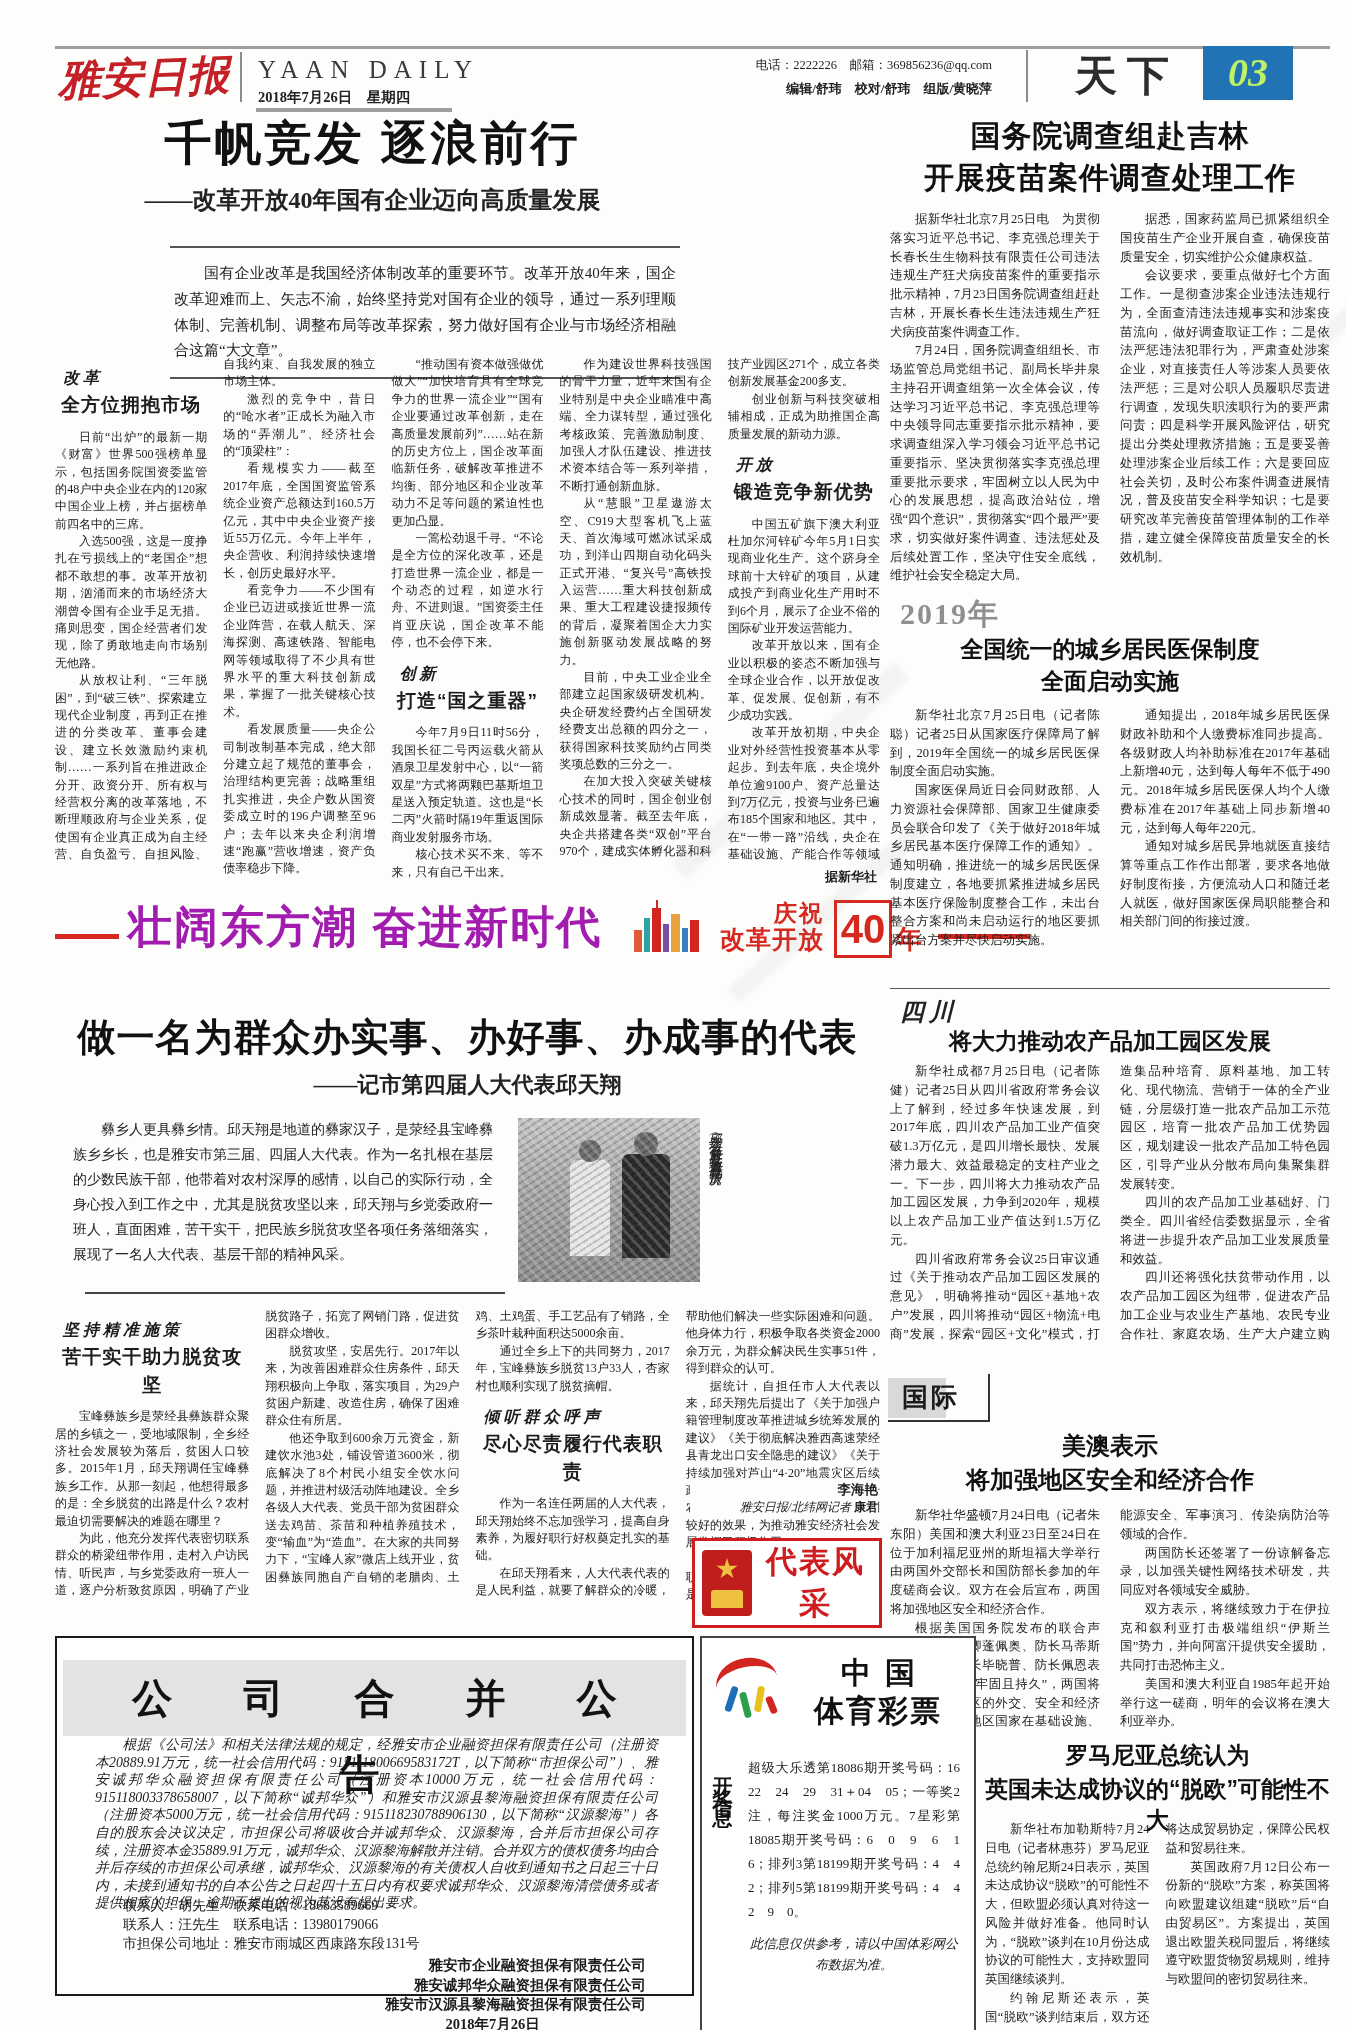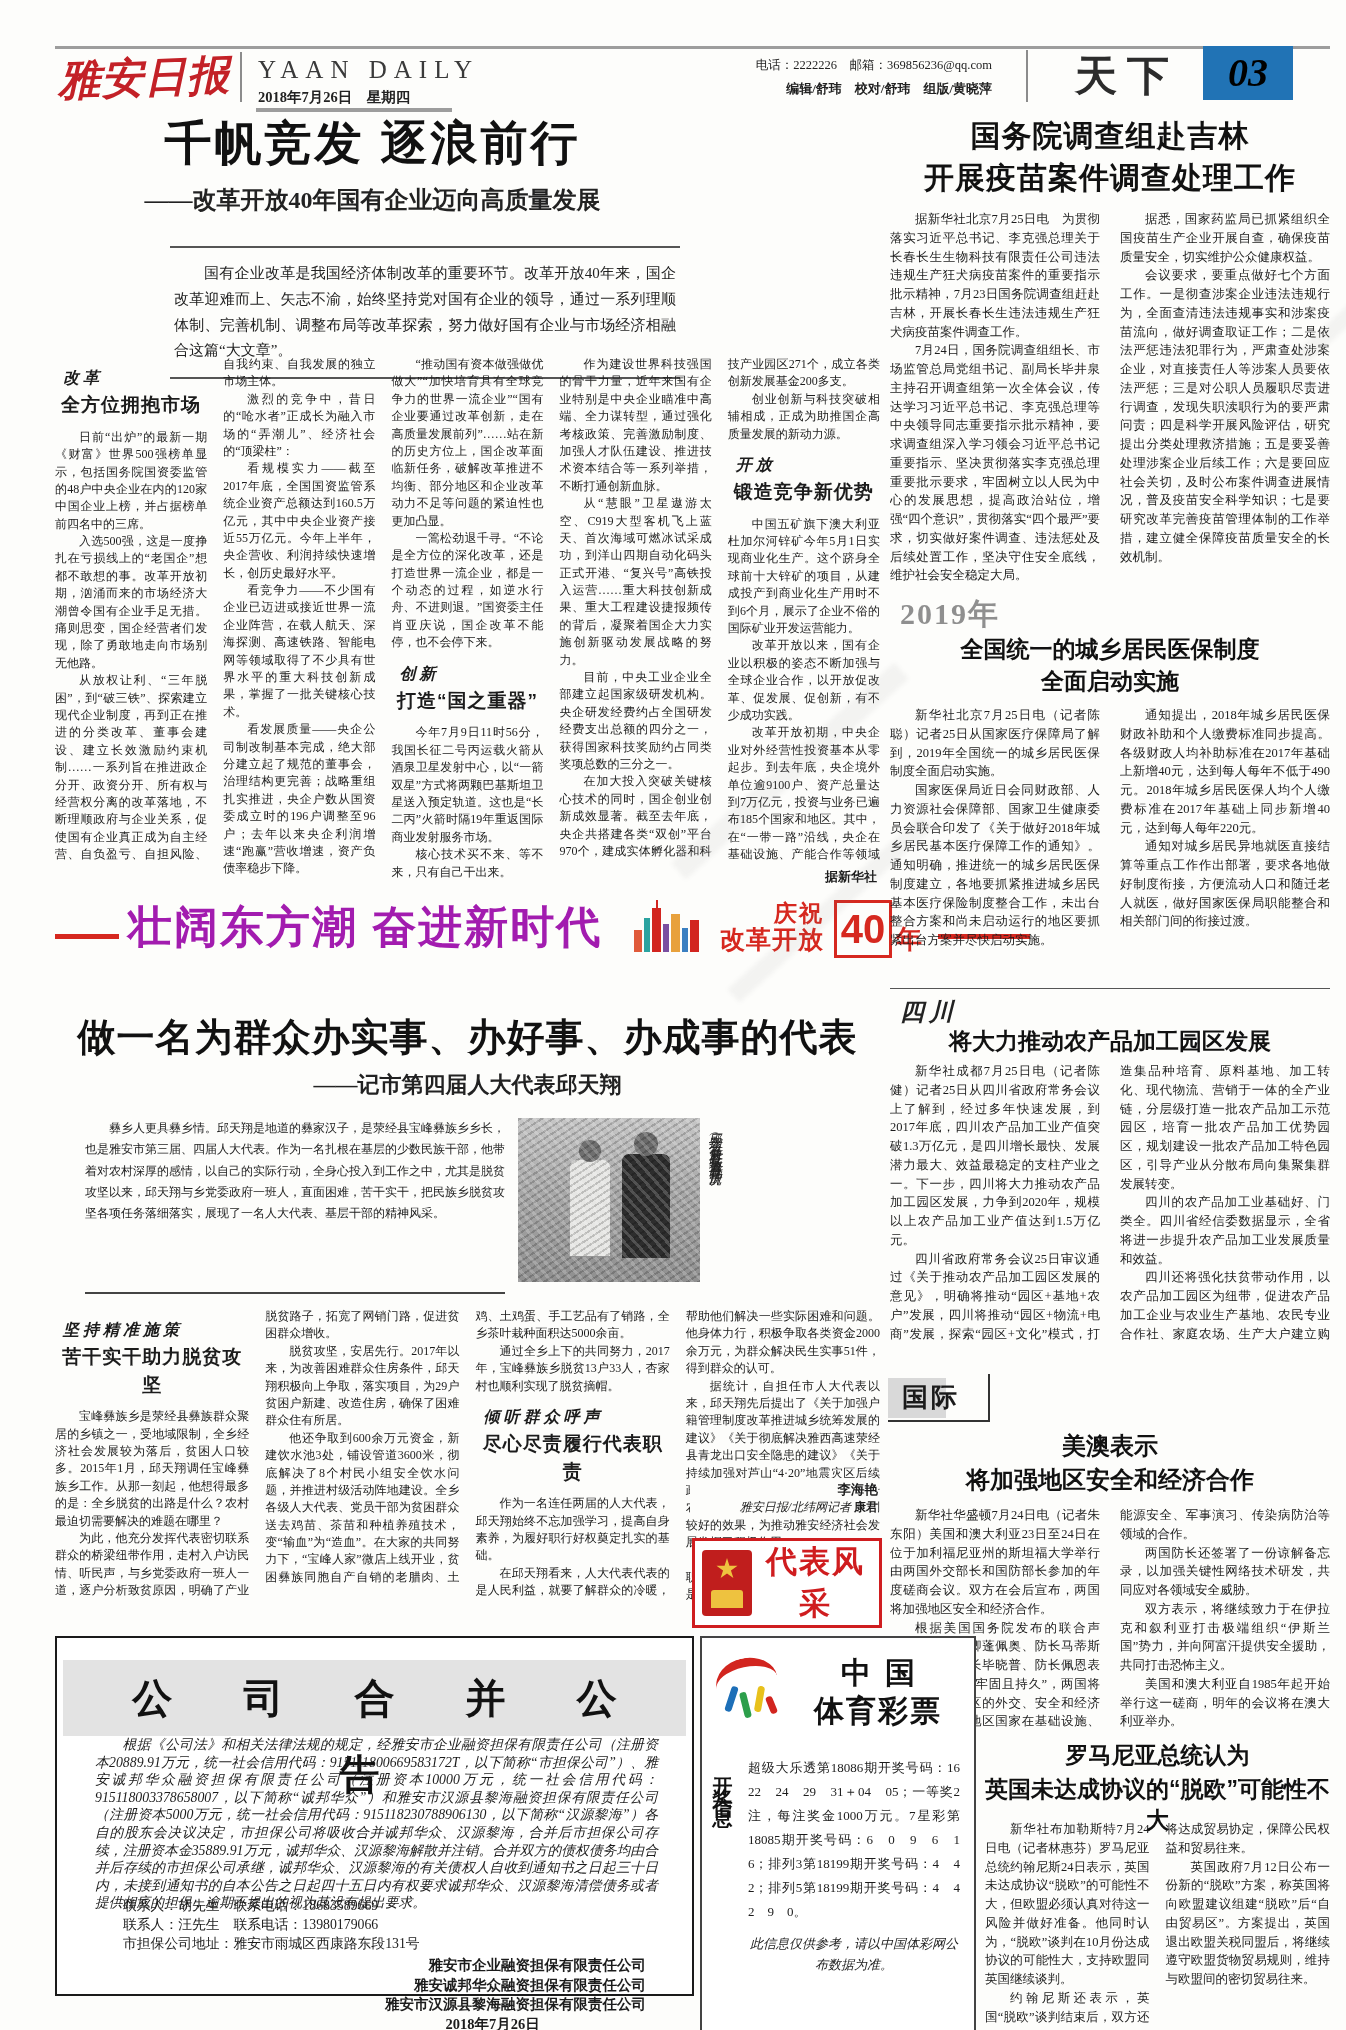--- a/index.html
+++ b/index.html
@@ -12,21 +12,21 @@
   .masthead{left:58px;top:50px;width:170px;height:52px;color:#c32127;font-weight:bold;
             font-size:42px;font-style:italic;letter-spacing:1px;transform:rotate(-2deg);white-space:nowrap;}
   .mast-divider{left:240px;top:52px;width:2px;height:50px;background:#8c8c8c;}
   .mast-en{left:258px;top:56px;font-size:25px;letter-spacing:7px;color:#3a3a3a;white-space:nowrap;}
   .mast-date{left:258px;top:88px;font-size:14.5px;font-weight:bold;color:#222;white-space:nowrap;}
   .date-rule{left:256px;top:108px;width:196px;height:4px;background:#9d9d9d;}
   .hd-contact{right:354px;top:54px;width:330px;text-align:right;font-size:12.5px;color:#222;line-height:1.8;}
   .hd-contact .l2{font-weight:bold;font-size:13px;}
   .hd-divider{left:1026px;top:50px;width:2px;height:52px;background:#8c8c8c;}
   .hd-section{left:1062px;top:48px;width:130px;font-size:42px;font-weight:900;color:#2c2c2c;letter-spacing:10px;text-align:center;}
-  .hd-pagebox{left:1203px;top:46px;width:90px;height:54px;background:#2173b5;color:#000000;
+  .hd-pagebox{left:1203px;top:46px;width:90px;height:54px;background:#2173b5;color:#bef264;
               font-size:40px;font-weight:bold;font-style:italic;text-align:center;line-height:54px;}
   
   .lead-hl{left:55px;top:112px;width:635px;text-align:center;font-size:47px;font-weight:900;letter-spacing:3px;color:#111;}
   .lead-sub{left:55px;top:184px;width:635px;text-align:center;font-size:24px;font-weight:bold;color:#222;}
   .lead-intro{left:170px;top:246px;width:502px;border-top:2px solid #555;border-bottom:2px solid #555;
               padding:13px 4px;font-size:15px;line-height:1.72;text-align:justify;text-indent:2em;color:#222;}
   .lead-body{left:55px;top:356px;width:825px;height:536px;column-count:5;column-gap:16px;column-fill:auto;
              overflow:hidden;text-align:justify;font-size:12px;line-height:1.45;}
   .lead-body div{text-indent:2em;margin:0;}
   .t-kicker{font-style:italic;font-weight:bold;font-size:16px;letter-spacing:4px;text-indent:0.5em !important;
@@ -66,21 +66,21 @@
               font-family:"Liberation Sans",sans-serif;}
   .intl-vline{left:988px;top:1374px;width:2px;height:48px;background:#333;}
   .intl-hline{left:888px;top:1420px;width:100px;height:1.5px;background:#333;}
   .us-h1{top:1430px;font-size:24px;}
   .us-h2{top:1464px;font-size:24px;}
   .us-body{top:1506px;height:226px;}
   
   .dep-hl{left:55px;top:1012px;width:825px;text-align:center;font-size:38px;font-weight:900;letter-spacing:1px;color:#111;
           font-family:"Liberation Sans","DejaVu Sans",sans-serif;}
   .dep-sub{left:55px;top:1070px;width:825px;text-align:center;font-size:22px;font-weight:bold;color:#222;}
-  .dep-lead{left:85px;top:1118px;width:420px;font-size:12px;line-height:1.78;text-align:justify;text-indent:2em;color:#222;}
+  .dep-lead{left:73px;top:1118px;width:420px;font-size:14px;line-height:1.78;text-align:justify;text-indent:2em;color:#222;}
   .dep-rule{left:85px;top:1292px;width:420px;height:1.5px;background:#444;}
   .dep-photo{left:518px;top:1118px;width:182px;height:164px;overflow:hidden;
              background:linear-gradient(180deg,#c6c6c6 0%,#a8a8a8 45%,#8f8f8f 100%);}
   .dep-photo .tex{position:absolute;inset:0;
       background:repeating-linear-gradient(48deg,rgba(255,255,255,.18) 0 3px,transparent 3px 8px),
                  repeating-linear-gradient(-33deg,rgba(0,0,0,.18) 0 2px,transparent 2px 6px);}
   .fig{position:absolute;border-radius:7px 7px 0 0;}
   .fig1{left:52px;top:42px;width:40px;height:96px;background:#e6e6e4;}
   .fig1:before{content:"";position:absolute;left:9px;top:-20px;width:22px;height:22px;border-radius:50%;background:#6f6f6f;}
   .fig2{left:104px;top:36px;width:48px;height:104px;background:#2d2d2d;}

